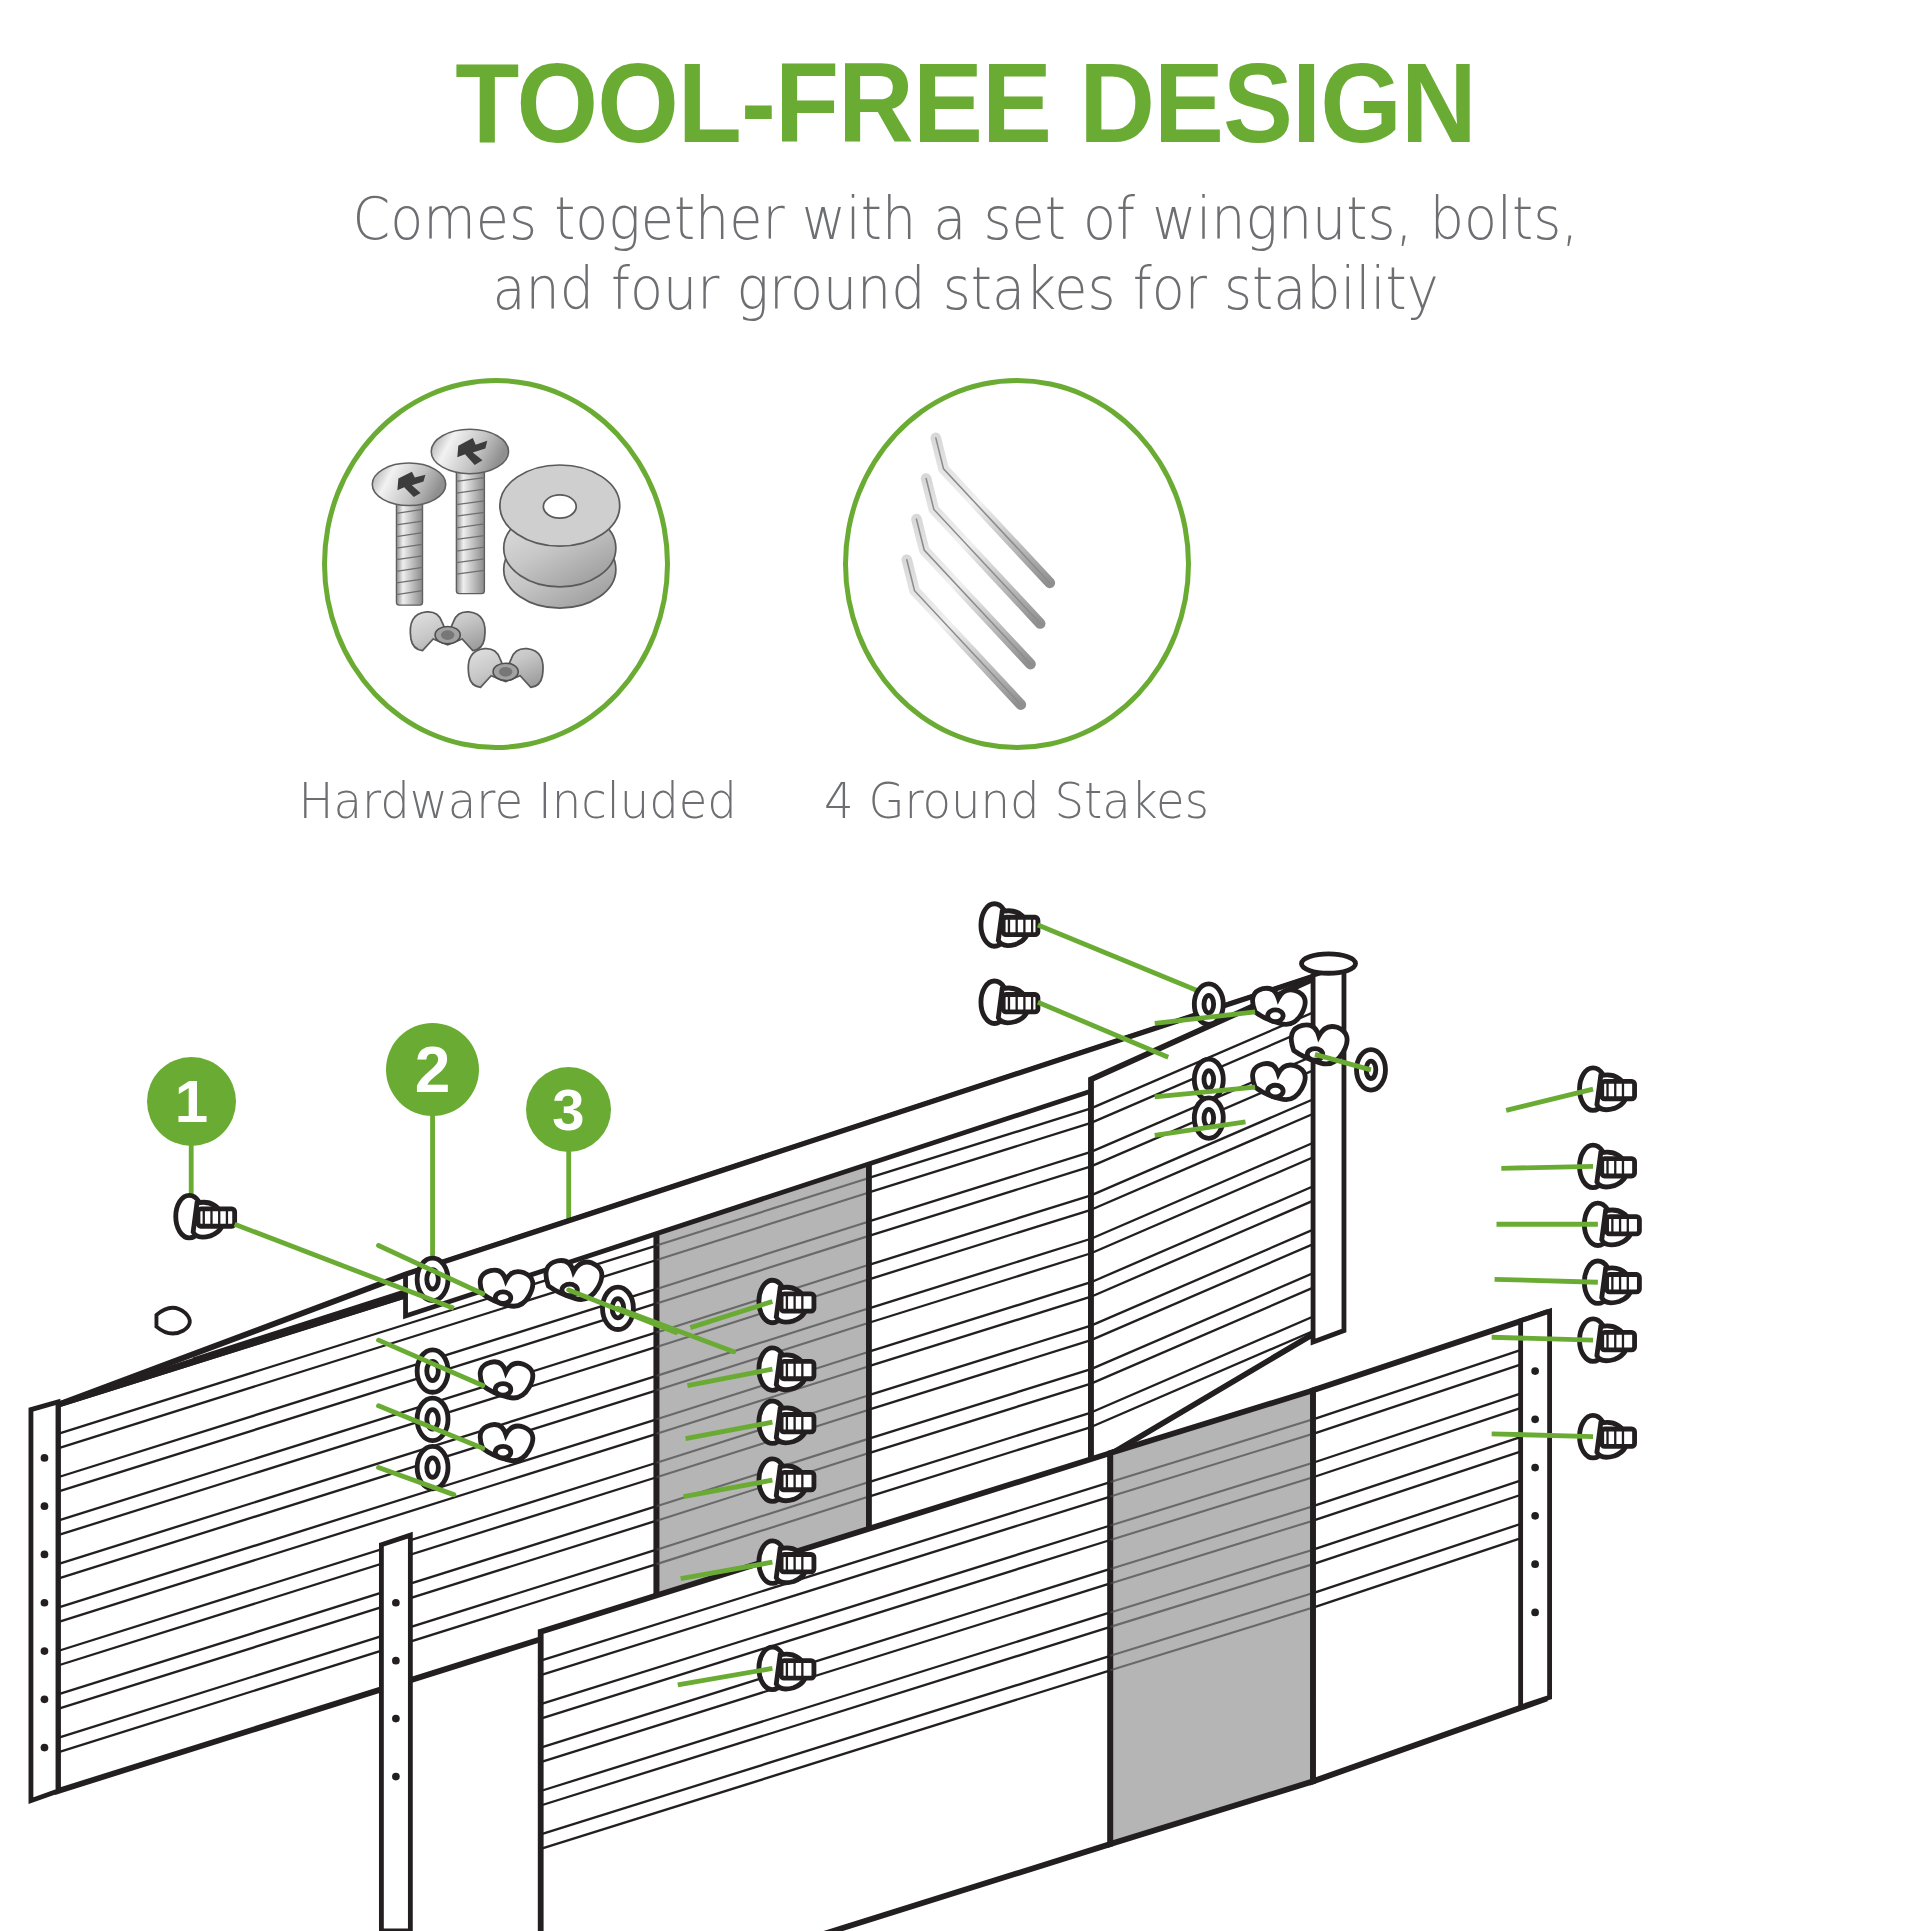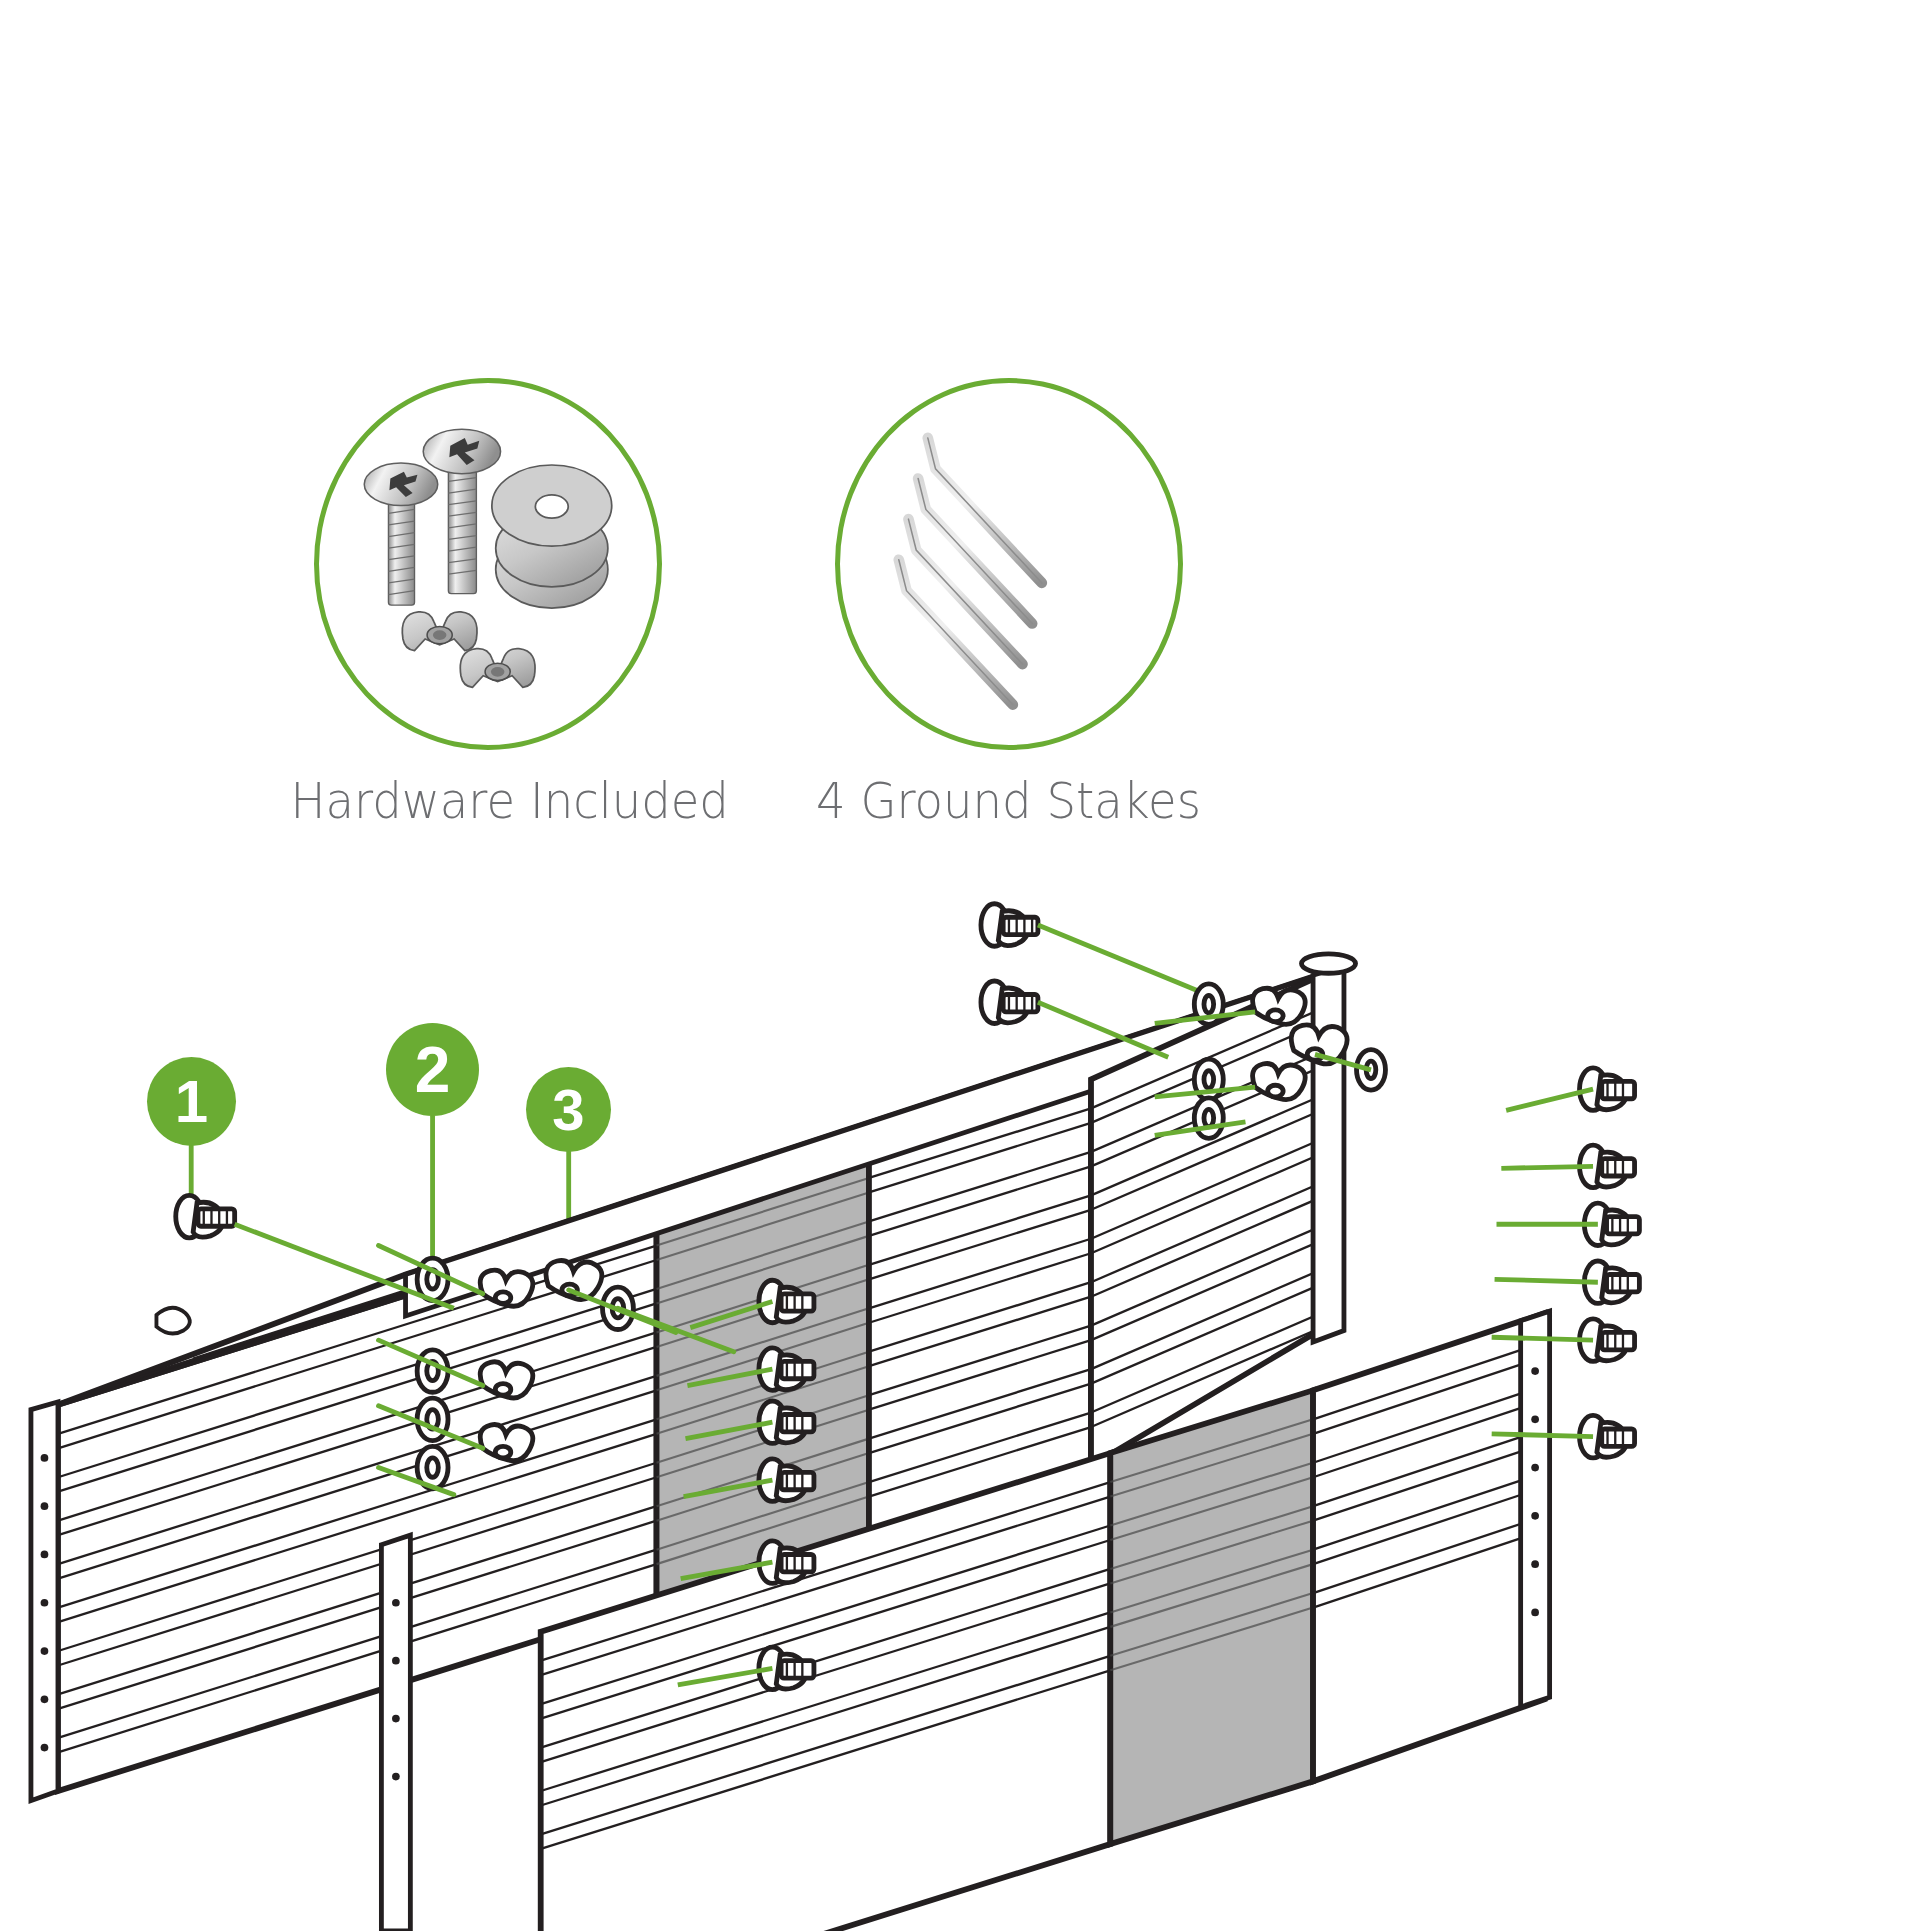--- a/index.html
+++ b/index.html
@@ -26,21 +26,21 @@
   .subtitle{
     margin:0;padding-top:25px;
     font-size:58px;line-height:1.20;
     font-weight:300;
     color:#6d6e71;
     transform:scaleX(.93);
     font-family:"DejaVu Sans", sans-serif;
   }
 
   
-  .features{position:absolute;top:378px;left:0;width:1575px;height:502px;}
+  .features{position:absolute;top:378px;left:8px;width:1575px;height:502px;}
   .feature{position:absolute;width:415px;text-align:center;}
   .feature.f0{left:280px;}
   .feature.f1{left:801px;text-align:center;}
   .circle-wrap{position:relative;width:348px;height:372px;margin:0 auto;}
   .ring{position:absolute;inset:0;border:5.8px solid #6aac33;border-radius:50%;}
   .circle-art{position:absolute;inset:0;}
   .feature-label{
     margin-top:23px;
     font-size:49px;font-weight:300;color:#6d6e71;
     transform:scaleX(.95);
@@ -60,20 +60,27 @@
   }
   .badge.b1{left:147px;top:188px;width:89px;height:89px;font-size:60px;}
   .badge.b2{left:386px;top:154px;width:93px;height:93px;font-size:64px;}
   .badge.b3{left:526px;top:198px;width:85px;height:85px;font-size:58px;}
 </style>
 </head>
 <body>
 
 <div class="stage">
 
+  <div class="header">
+    <h1 class="title">TOOL-FREE DESIGN</h1>
+    <p class="subtitle">
+      <span>Comes together with a set of wingnuts, bolts,</span><br>
+      <span>and four ground stakes for stability</span>
+    </p>
+  </div>
 
   <div class="features">
 
     <div class="feature f0">
       <div class="circle-wrap">
         <div class="ring"></div>
         <svg class="circle-art" viewBox="0 0 360 385">
           <defs>
             <linearGradient id="mg" x1="0" y1="0" x2="1" y2="0">
               <stop offset="0" stop-color="#8e8e8e"></stop>

